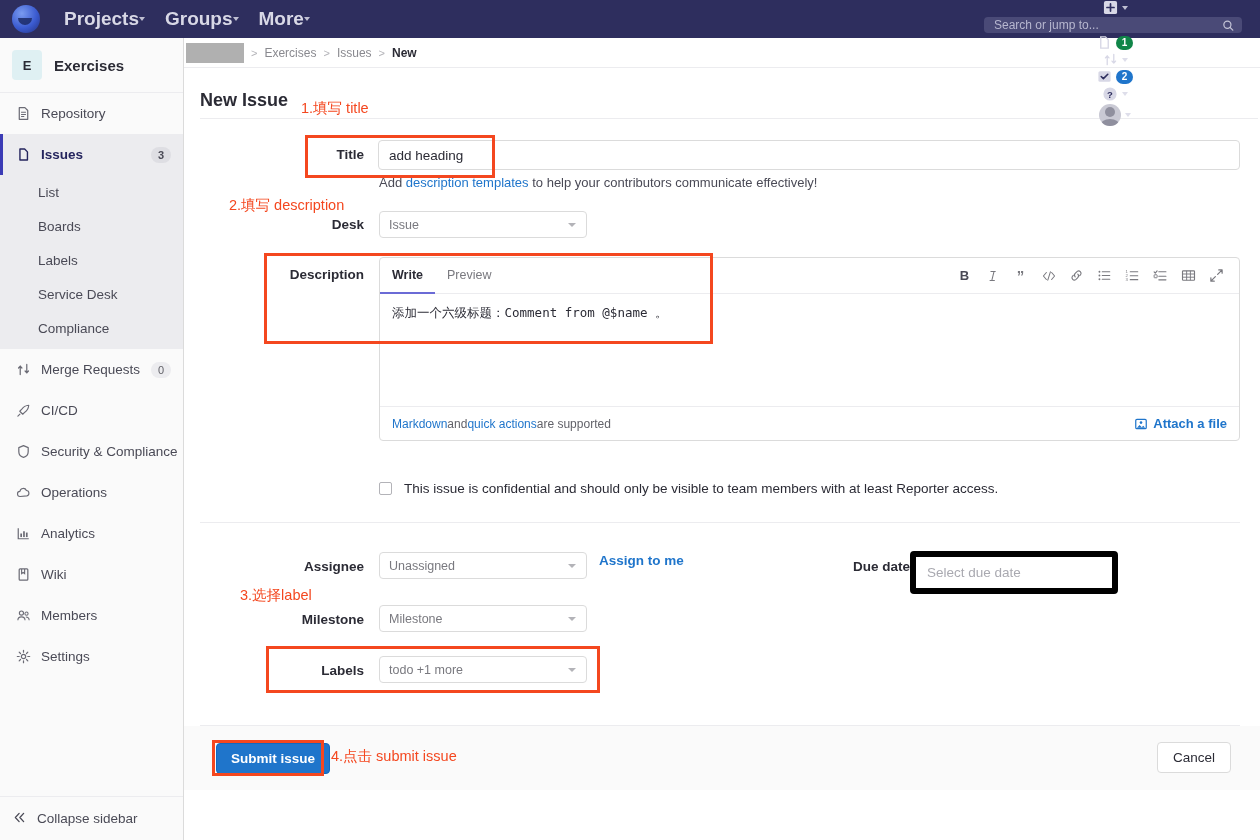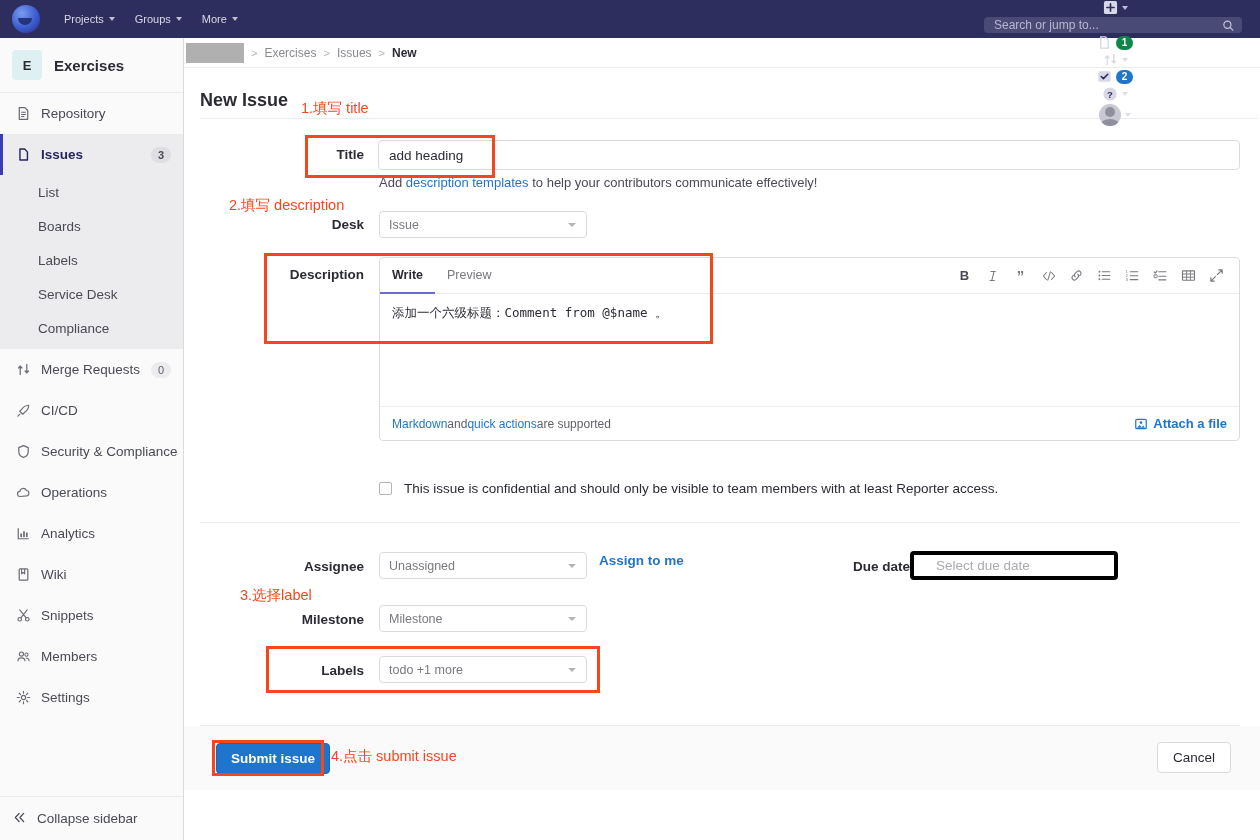--- a/index.html
+++ b/index.html
@@ -26,23 +26,23 @@
     border-radius: 50%;
     background: radial-gradient(circle at 35% 30%, #7a9bf0 0%, #3b5bd0 55%, #22307e 100%);
     position: relative; flex: none;
   }
   #logo:after {
     content: ""; position: absolute; left: 6px; top: 13px;
     width: 14px; height: 7px; border-radius: 0 0 12px 12px;
     background: #1c2a66; opacity: .85;
   }
   .nav-link {
-    font-size: 11px; color: #d8d8e6; padding: 0 10px;
-    display: flex; align-items: center; gap: 5px; height: 38px;
-    cursor: pointer; font-weight: 400;
+    font-size: 19px; color: #d8d8e6; padding: 0 10px;
+    display: flex; align-items: center; height: 38px;
+    cursor: pointer; font-weight: 700;
   }
   .caret {
     width: 0; height: 0; border-left: 3.5px solid transparent;
     border-right: 3.5px solid transparent; border-top: 4.5px solid currentColor;
     display: inline-block; opacity: .85;
   }
   #nav-right {
     margin-left: auto; display: flex; align-items: center; height: 38px;
     padding-right: 10px; gap: 2px; flex-direction: column;
   }
@@ -271,23 +271,23 @@
   #assign-to-me {
     position: absolute; left: 599px; top: 553px;
     font-size: 13.5px; color: #1f75cb; cursor: pointer; font-weight: 600;
   }
   #duedate-label {
     position: absolute; left: 790px; top: 553px; width: 120px;
     text-align: right; font-size: 13.5px; font-weight: 700; color: #2b2b35;
     line-height: 27px;
   }
   #duedate-input {
-    position: absolute; left: 910px; top: 551px; width: 208px; height: 29px;
-    border: 4px solid #000000; border-radius: 4px; background: #fff;
-    padding: 0 22px; font-size: 13.5px; color: #2b2b35;
+    position: absolute; left: 910px; top: 551px; width: 208px; height: 43px;
+    border: 6px solid #000000; border-radius: 4px; background: #fff;
+    padding: 0 11px; font-size: 13.5px; color: #2b2b35;
     font-family: inherit; outline: none;
   }
   #duedate-input::placeholder { color: #a9a9b0; }
 
   
   #submit-btn {
     position: absolute; left: 216px; top: 743px;
     background: #1f75cb; color: #fff; border: 1px solid #1068bf;
     border-radius: 4px; font-size: 13.5px; font-weight: 600;
     padding: 7px 14px; cursor: pointer; font-family: inherit;
@@ -489,30 +489,20 @@
   <div class="side-item">
     <span class="sicon">
       <svg width="15" height="15" viewBox="0 0 16 16">
           <rect x="3.4" y="2" width="9.2" height="12" rx="1" fill="none" stroke="currentColor" stroke-width="1.3"></rect>
         <path d="M6 2v5l1.6-1.2L9.2 7V2" fill="none" stroke="currentColor" stroke-width="1.2"></path>
         </svg>
     </span>
     <span class="slabel">Wiki</span>
   </div>
 
-  <div class="side-item">
-    <span class="sicon">
-      <svg width="15" height="15" viewBox="0 0 16 16">
-          <circle cx="4" cy="12" r="1.9" fill="none" stroke="currentColor" stroke-width="1.2"></circle>
-        <circle cx="12" cy="12" r="1.9" fill="none" stroke="currentColor" stroke-width="1.2"></circle>
-        <path d="M5.2 10.6L12 2M10.8 10.6L4 2" stroke="currentColor" stroke-width="1.2" stroke-linecap="round"></path>
-        </svg>
-    </span>
-    <span class="slabel">Snippets</span>
-  </div>
 
   <div class="side-item">
     <span class="sicon">
       <svg width="15" height="15" viewBox="0 0 16 16">
           <circle cx="5.8" cy="5.4" r="2.2" fill="none" stroke="currentColor" stroke-width="1.2"></circle>
         <circle cx="11.2" cy="6" r="1.7" fill="none" stroke="currentColor" stroke-width="1.1"></circle>
         <path d="M2 13c0-2.2 1.7-3.6 3.8-3.6S9.6 10.8 9.6 13" fill="none" stroke="currentColor" stroke-width="1.2"></path>
         <path d="M10.5 9.6c2 0 3.5 1.2 3.5 3.4" fill="none" stroke="currentColor" stroke-width="1.1"></path>
         </svg>
     </span>

